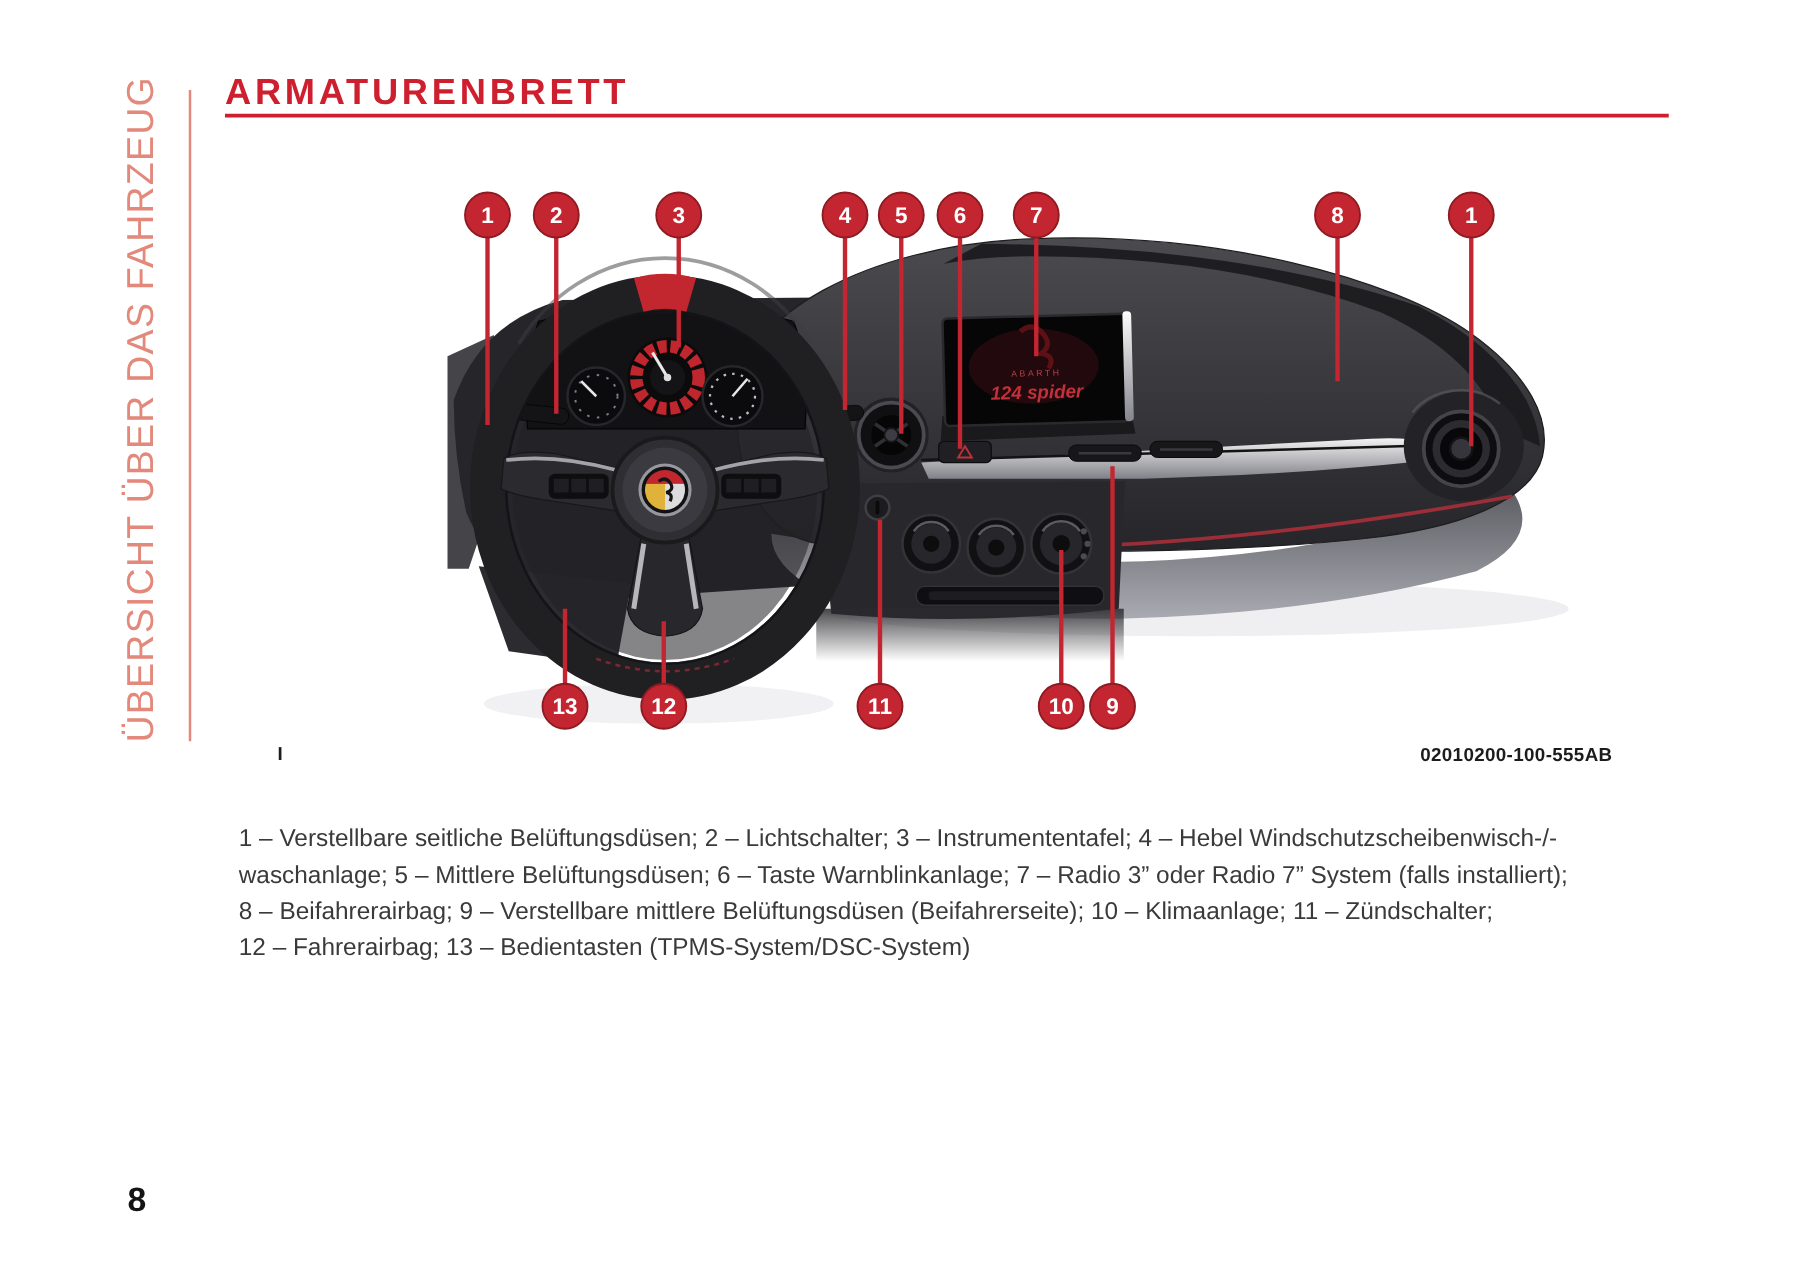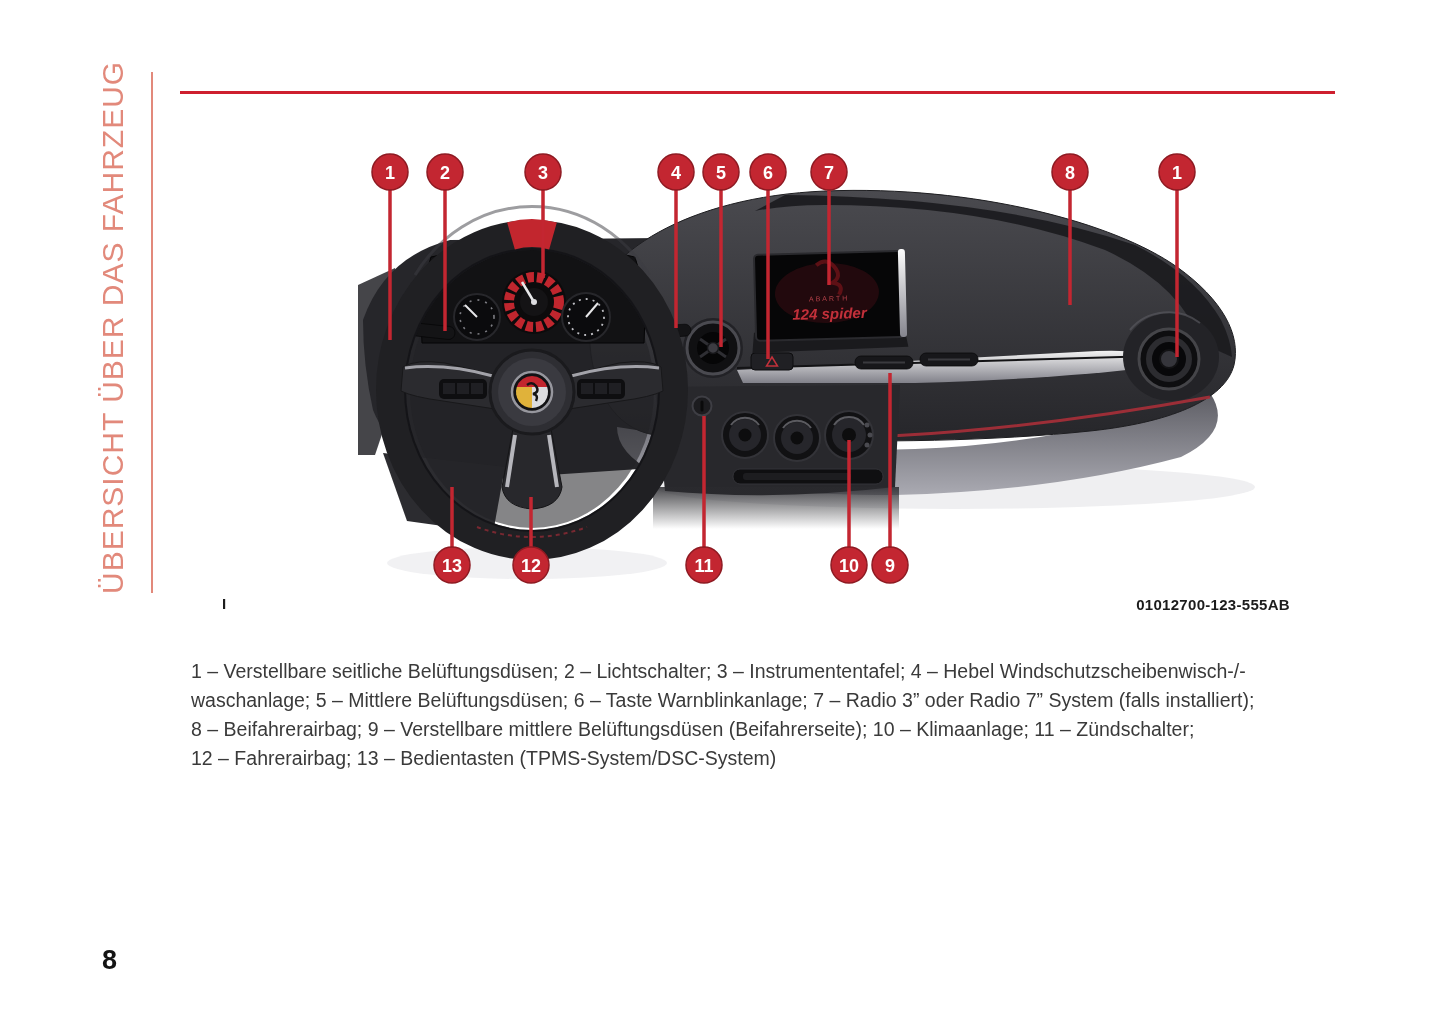--- a/index.html
+++ b/index.html
@@ -60,20 +60,21 @@
   }
 </style>
 </head>
 <body>
 
 <div class="page">
 
   <div class="side-label">ÜBERSICHT ÜBER DAS FAHRZEUG</div>
   <div class="side-rule"></div>
 
+  <h1 class="title">ARMATURENBRETT</h1>
   <div class="title-rule"></div>
 
   <div class="figure">
     <svg viewBox="0 0 900 470" xmlns="http://www.w3.org/2000/svg">
       <defs>
         <linearGradient id="dashGrad" x1="0" y1="0" x2="0" y2="1">
           <stop offset="0" stop-color="#4a4a4f"></stop>
             <stop offset="1" stop-color="#26262a"></stop>
         </linearGradient>
         <linearGradient id="lowerGrad" x1="0" y1="0" x2="0" y2="1">
@@ -324,21 +325,21 @@
           <g>
             <line x1="535" y1="413" x2="535" y2="238" stroke="#c32631" stroke-width="3.5"></line>
             <circle cx="535" cy="430" r="18" fill="#c32631" stroke="#8e1a22" stroke-width="1.5"></circle>
             <text x="535" y="436.5" text-anchor="middle" class="callout-num">9</text>
           </g>
         </g>
     </svg>
   </div>
 
   <div class="fig-marker">I</div>
-  <div class="fig-code">01012700-123-555AB</div>
+  <div class="fig-code">02010200-100-555AB</div>
 
   <p class="caption">1 – Verstellbare seitliche Belüftungsdüsen; 2 – Lichtschalter; 3 – Instrumententafel; 4 – Hebel Windschutzscheibenwisch-/-
 waschanlage; 5 – Mittlere Belüftungsdüsen; 6 – Taste Warnblinkanlage; 7 – Radio 3” oder Radio 7” System (falls installiert);
 8 – Beifahrerairbag; 9 – Verstellbare mittlere Belüftungsdüsen (Beifahrerseite); 10 – Klimaanlage; 11 – Zündschalter;
 12 – Fahrerairbag; 13 – Bedientasten (TPMS-System/DSC-System)</p>
 
   <div class="page-num">8</div>
 </div>
 
 </body></html>

